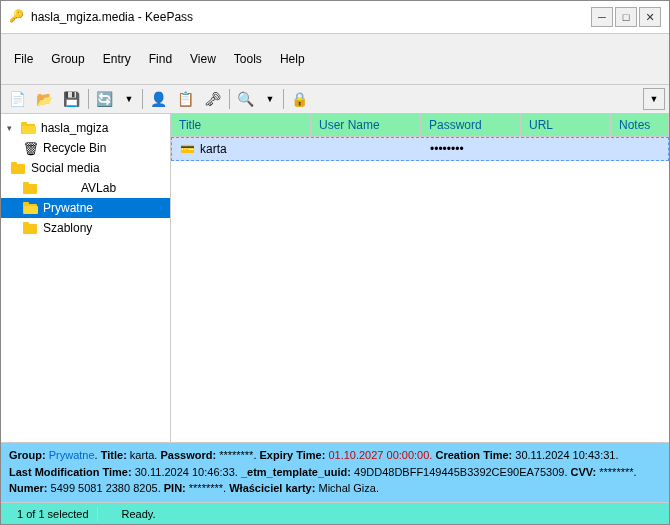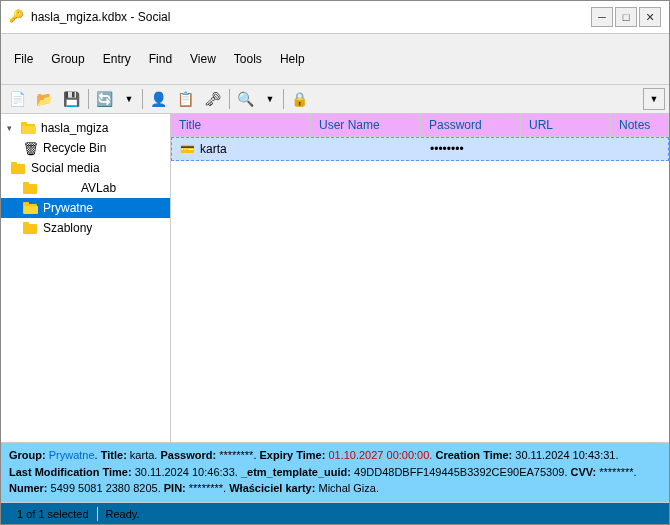--- a/index.html
+++ b/index.html
@@ -178,21 +178,21 @@
       flex: 1;
       display: flex;
       flex-direction: column;
       overflow: hidden;
       background: #fff;
     }
 
     
     .table-header {
       display: flex;
-      background: #f0abfc;
+      background: #86efac;
       border-bottom: 1px solid #ccc;
     }
     .col-header {
       padding: 4px 8px;
       font-size: 12px;
       font-weight: normal;
       color: #005fa3;
       border-right: 1px solid #ccc;
       cursor: pointer;
       user-select: none;
@@ -264,43 +264,43 @@
     }
     .details-bar .detail-line {
       color: #000;
     }
     .highlight-red { color: #cc0000; }
 
     
     .status-bar {
       display: flex;
       align-items: center;
-      background: #0369a1;
+      background: #5eead4;
       border-top: 1px solid #ccc;
       padding: 2px 8px;
-      gap: 0;
+      gap: 16px;
       min-height: 22px;
     }
     .status-seg {
       padding: 1px 8px;
       font-size: 11px;
       border-right: 1px solid #ccc;
       color: #000;
     }
     .status-seg:last-child { border-right: none; }
   </style>
 </head>
 <body>
 
 <div class="window">
 
   <div class="title-bar">
     <div class="title-bar-left">
       <span class="title-bar-icon">🔑</span>
-      <span class="title-bar-text">hasla_mgiza.kdbx - Social</span>
+      <span class="title-bar-text">hasla_mgiza.media - KeePass</span>
     </div>
     <div class="title-bar-buttons">
       <button class="title-btn">─</button>
       <button class="title-btn">□</button>
       <button class="title-btn close">✕</button>
     </div>
   </div>
 
   <div class="menu-bar">
     <span class="menu-item">File</span>

